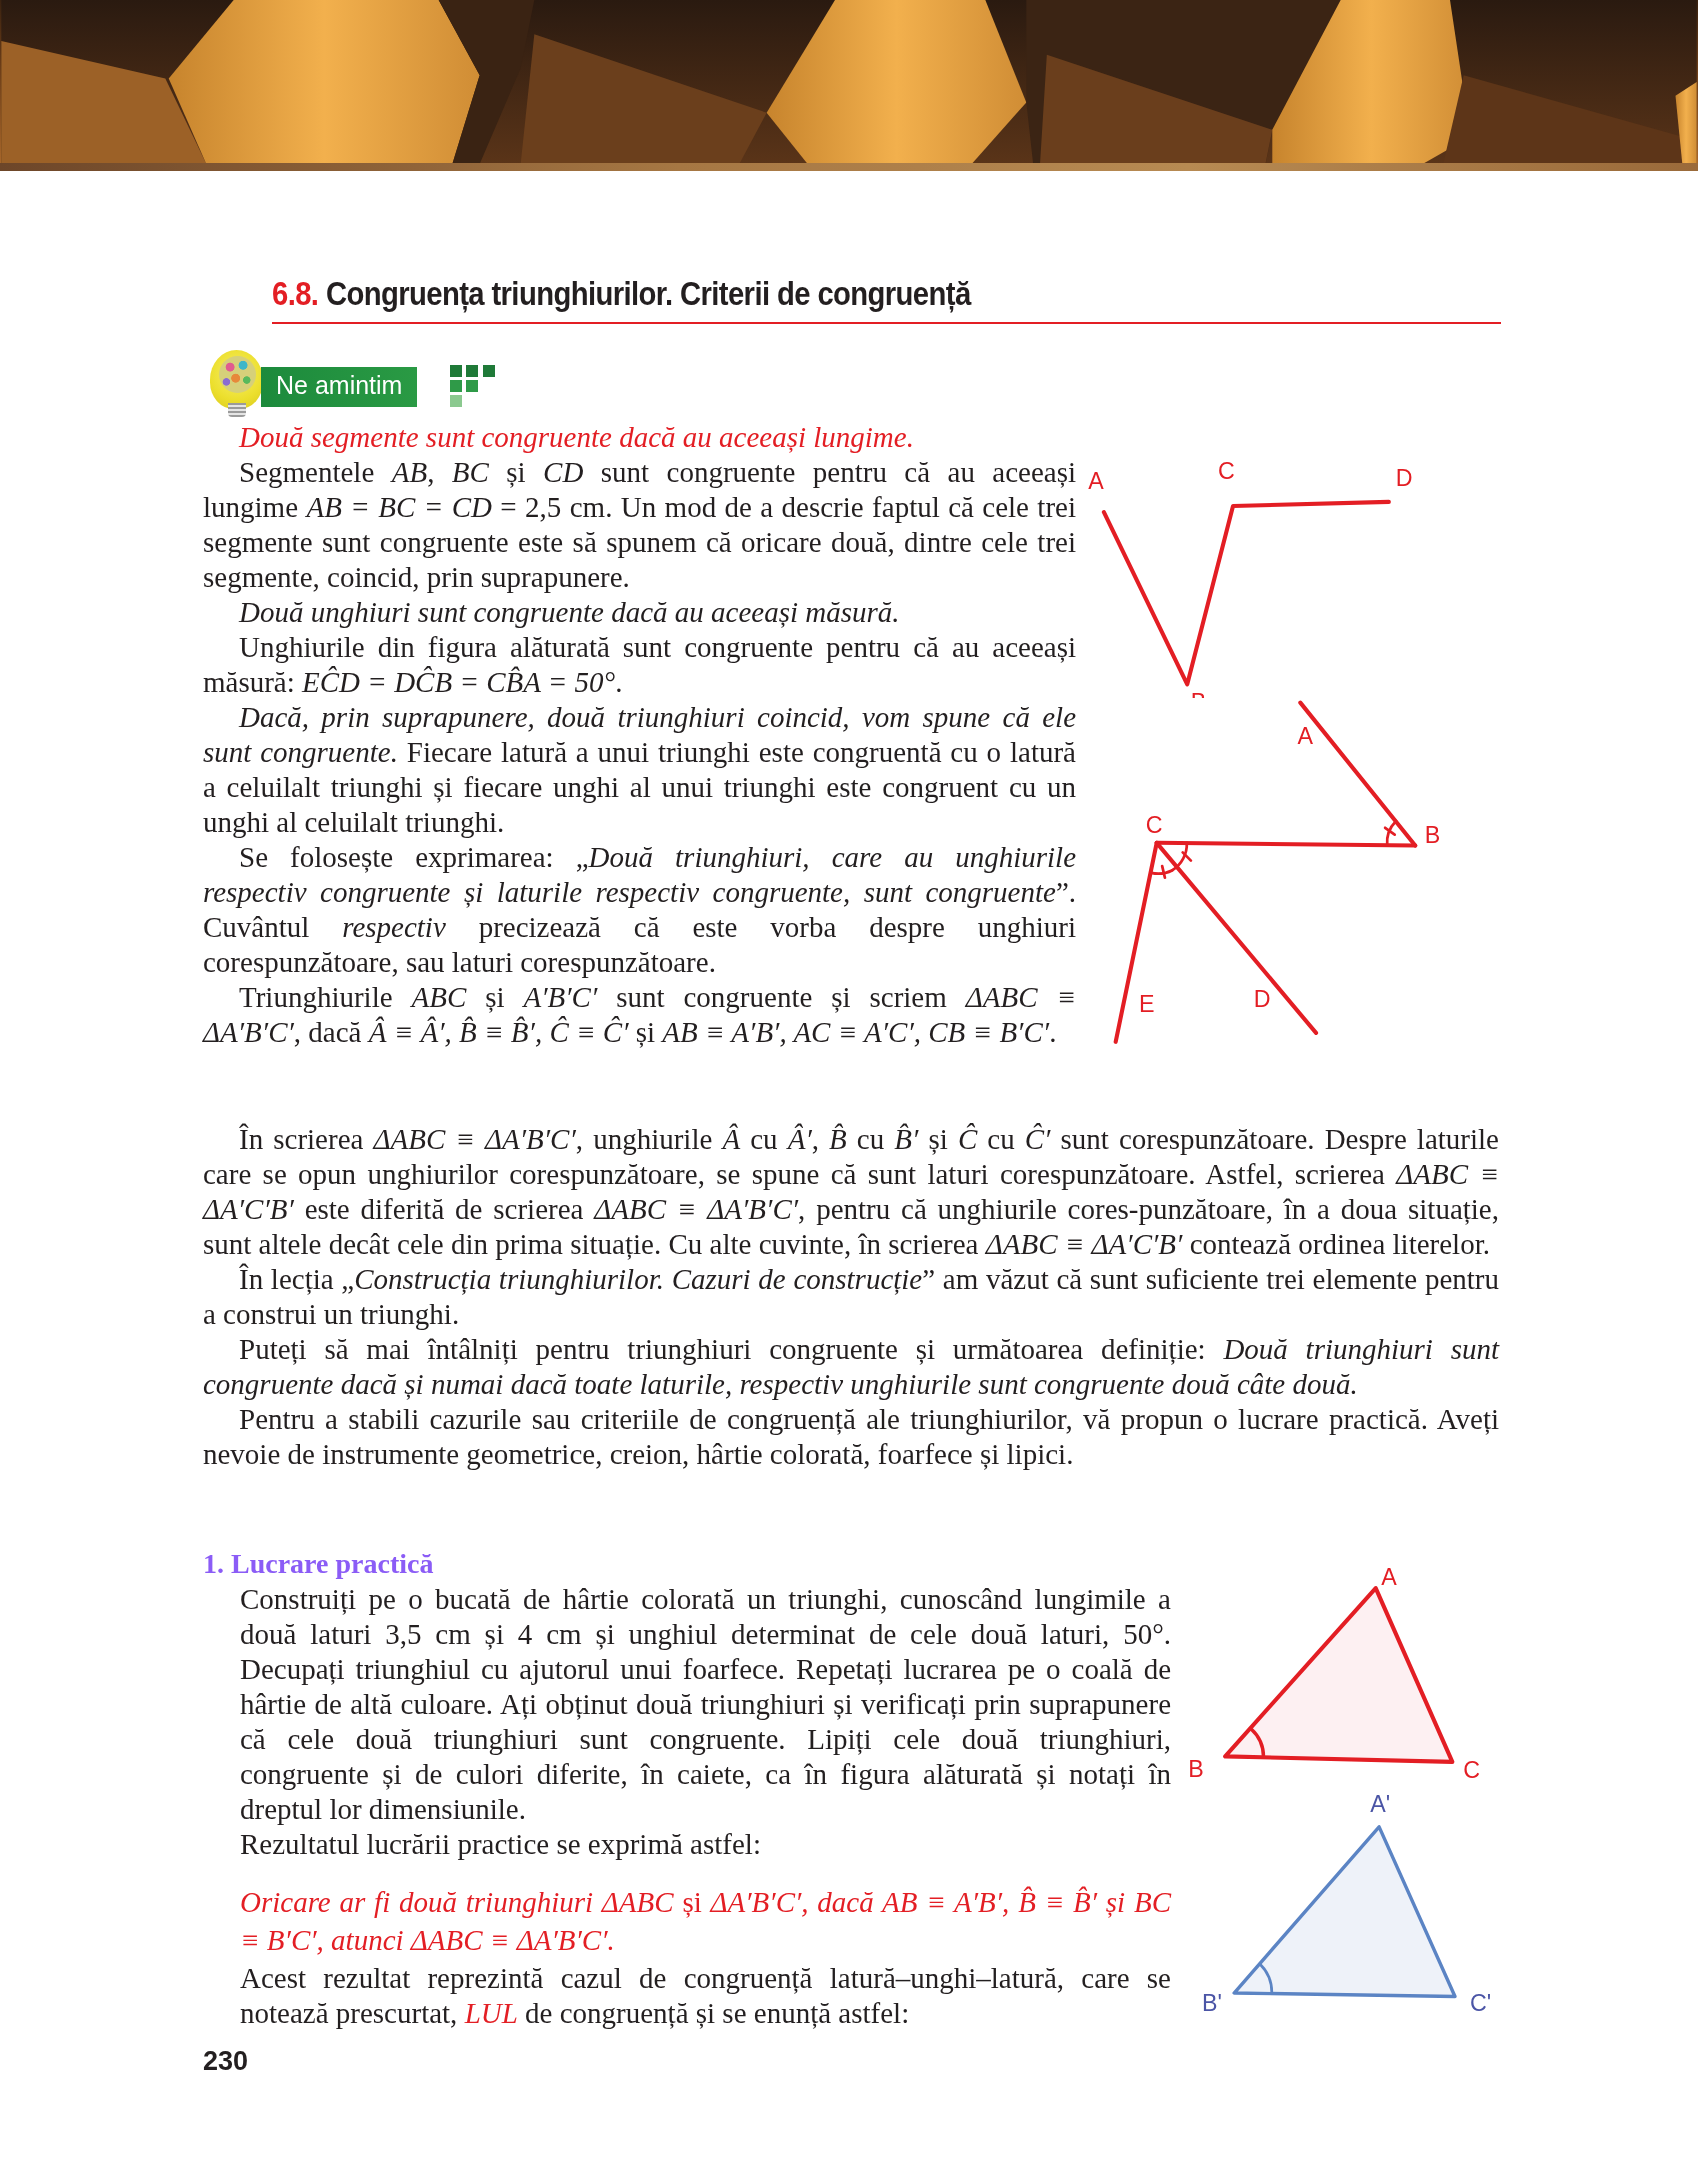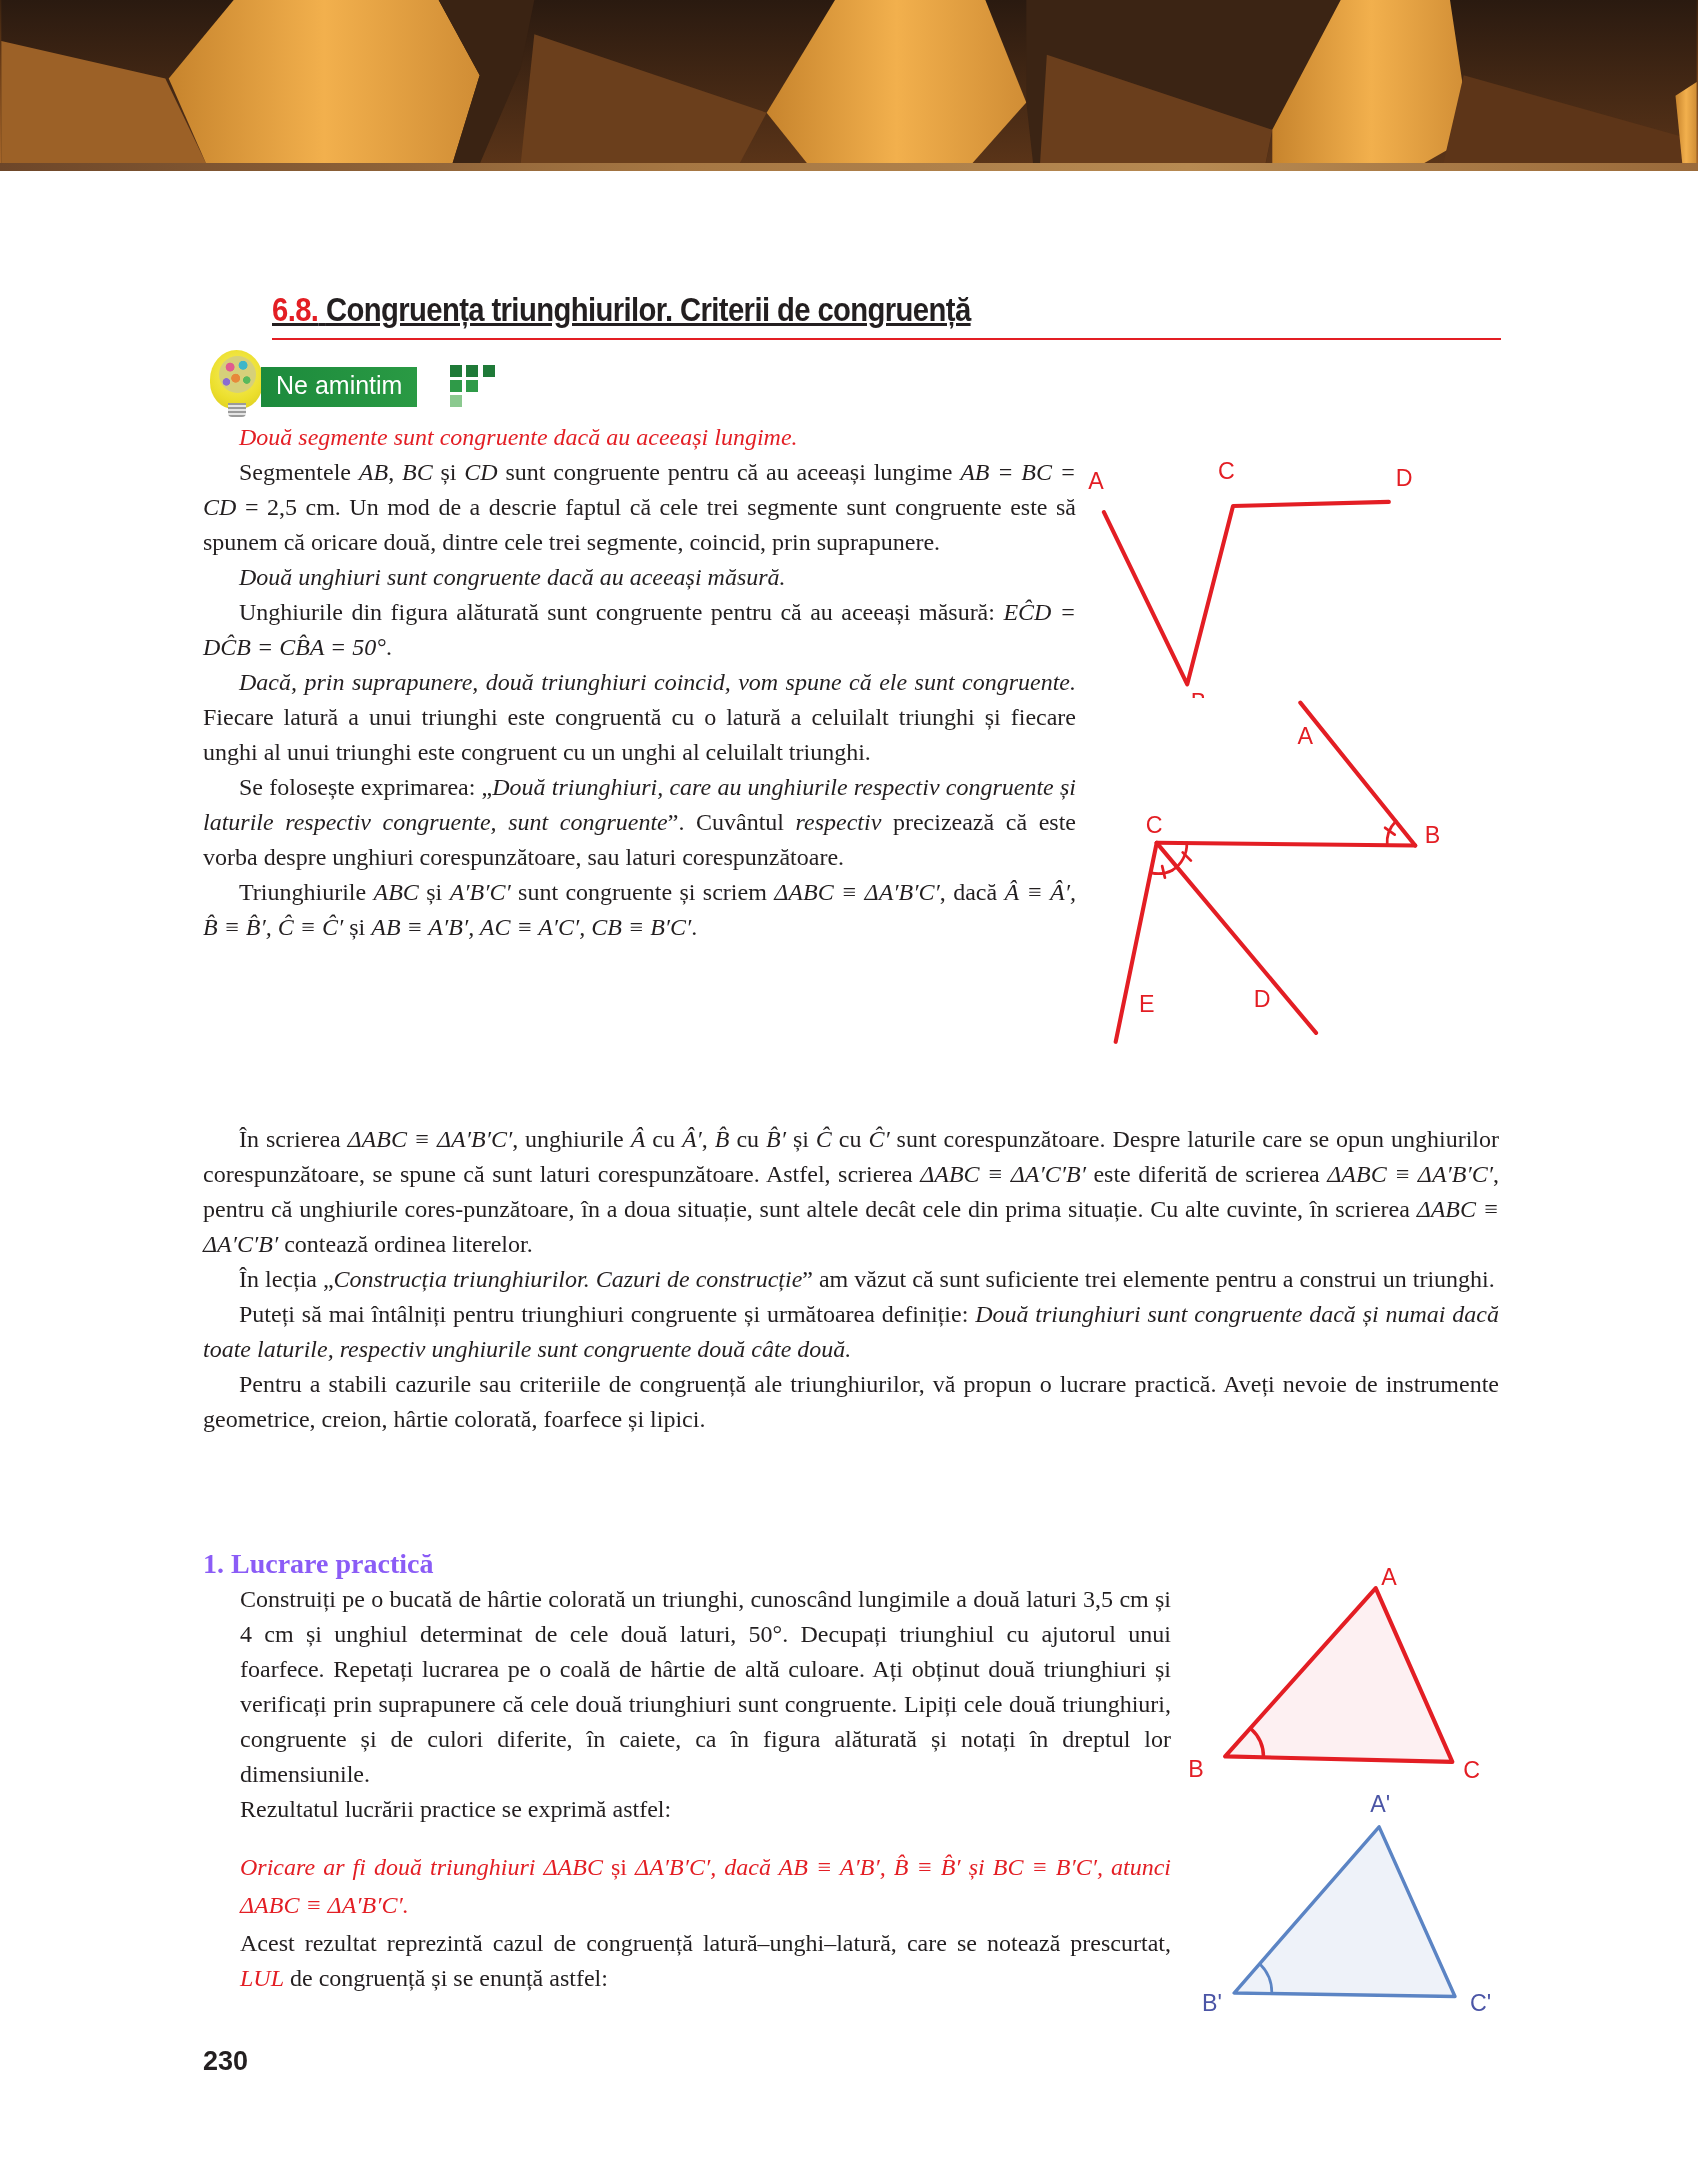--- a/index.html
+++ b/index.html
@@ -10,21 +10,21 @@
   }
   .banner {
     position: absolute; left: 0; top: 0; width: 1698px; height: 164px; overflow: hidden;
     background: linear-gradient(180deg, #3a2210 0%, #6b3d18 40%, #a7662a 100%);
   }
   .banner svg { position: absolute; left: 0; top: 0; }
   .banner-strip {
     position: absolute; left: 0; top: 163px; width: 1698px; height: 8.2px;
     background: linear-gradient(90deg, #6d4629 0%, #a67743 40%, #b78a52 70%, #9a6a3a 100%);
   }
-  .title-wrap { position: absolute; left: 272px; top: 287px; width: 1229px; text-decoration: underline; }
+  .title-wrap { position: absolute; left: 272px; top: 271px; width: 1229px; }
   .title {
     font-family: "Liberation Sans", "DejaVu Sans", sans-serif; font-weight: bold;
     font-size: 34px; line-height: 45px; letter-spacing: -0.7px; color: #231f20;
     transform: scaleX(0.86); transform-origin: left center; white-space: nowrap;
   }
   .title .num { color: #e31e24; }
   .title-rule { height: 2.7px; background: #e31e24; margin-top: 5.5px; }
 
   .badge { position: absolute; left: 209px; top: 346px; width: 287px; height: 68px; }
   .badge .bulb {
@@ -46,21 +46,21 @@
     position: absolute; left: 52px; top: 20.5px; width: 156px; height: 40px;
     background: linear-gradient(90deg, #1c8a3c 0%, #2a9a44 100%);
   }
   .badge .bar span {
     position: absolute; left: 15px; top: 4.1px; font-family: "Liberation Sans", "DejaVu Sans", sans-serif;
     font-size: 25px; color: #ffffff; white-space: nowrap;
   }
   .badge .sq { position: absolute; width: 12.3px; height: 12.3px; }
 
   .para {
-    position: absolute; font-size: 24px; line-height: 35px; text-align: justify; color: #231f20;
+    position: absolute; font-size: 29px; line-height: 35px; text-align: justify; color: #231f20;
   }
   .para p { margin: 0; }
   .indent { text-indent: 36px; }
   .red { color: #e31e24; }
   .it { font-style: italic; }
 
   .fig { position: absolute; }
   .fig svg text { font-family: "Liberation Sans", "DejaVu Sans", sans-serif; }
 
   .section-head { position: absolute; left: 203px; top: 1548px; font-size: 28px; font-weight: bold; color: #8b5cf6; }

